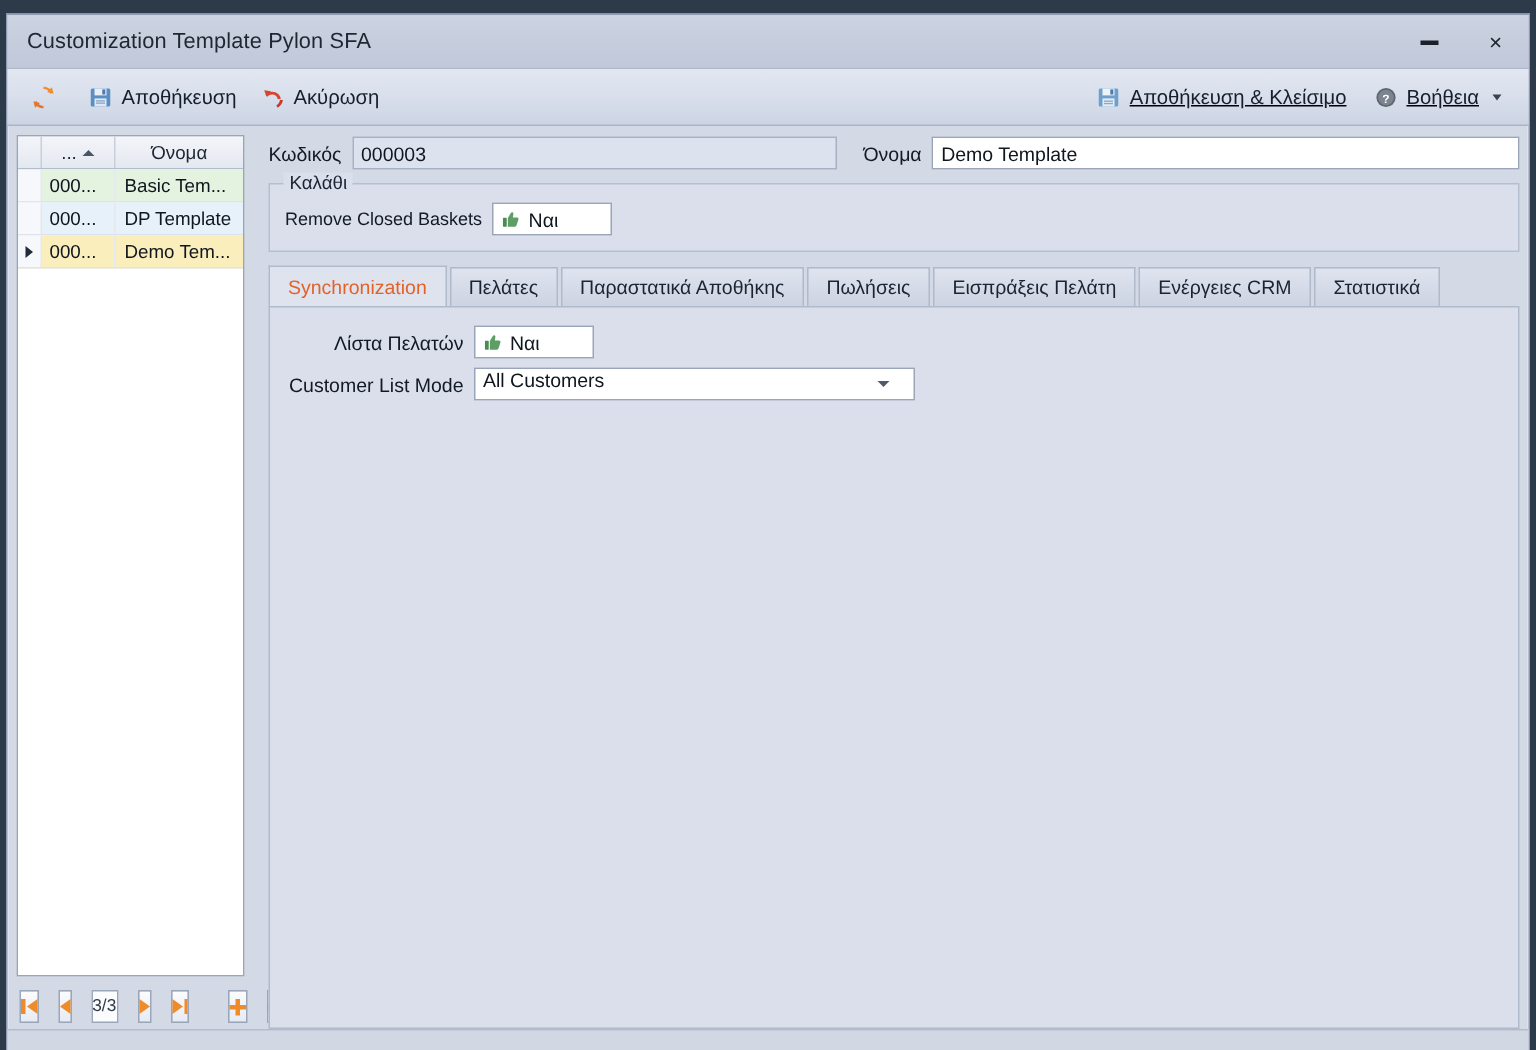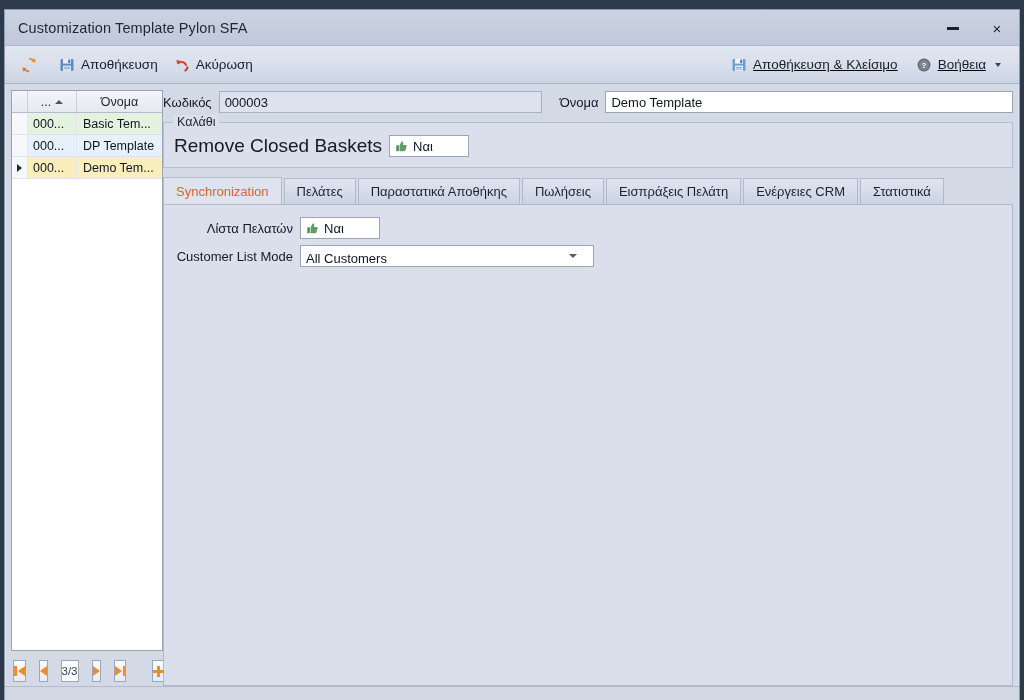--- a/index.html
+++ b/index.html
@@ -216,21 +216,21 @@
   .bar-v { width:2.5px;height:10px;background:#ef8c2a; }
   .nav-first, .nav-last { display:flex; align-items:center; gap:1px; }
   .plus-h { position:absolute; width:11px; height:3px; background:#ef8c2a; }
   .plus-v { position:absolute; width:3px; height:11px; background:#ef8c2a; }
   .plus-wrap { position:relative; width:11px; height:11px; }
   .minus-g { width:11px;height:3px;background:#e8672e; }
 
   
   .right-col {
     flex: 1 1 auto;
-    margin-left: 0;
+    margin-left: 16px;
     display: flex;
     flex-direction: column;
     min-width: 0;
     min-height: 0;
   }
   .top-fields {
     display: flex;
     align-items: center;
     gap: 0;
     height: 24px;
@@ -270,21 +270,21 @@
   }
   .gb-title {
     position: absolute;
     top: -8px; left: 9px;
     background: #dadfeb;
     padding: 0 4px;
     font-size: 12.5px;
     color: #1b2430;
   }
   .gb-row { display: flex; align-items: center; }
-  .gb-row .fld-label { font-size: 19px; }
+  .gb-row .fld-label { font-size: 12px; }
   .bool-field {
     width: 80px; height: 22px;
     background: #fff;
     border: 1px solid #9aa5ba;
     display: flex;
     align-items: center;
     gap: 5px;
     padding: 0 5px;
     font-size: 13px;
     color: #10161f;
@@ -343,21 +343,21 @@
     padding-right: 7px;
     font-size: 13px;
     color: #121a24;
     white-space: nowrap;
   }
   .combo {
     width: 294px; height: 22px;
     background: #fff;
     border: 1px solid #9aa5ba;
     display: flex;
-    align-items: flex-end;
+    align-items: flex-start;
     padding: 0 12px 0 5px;
     font-size: 13px;
     color: #10161f;
     position: relative;
   }
   .combo-arrow {
     margin-left: auto;
     width: 17px;
     height: 20px;
     display: flex;

